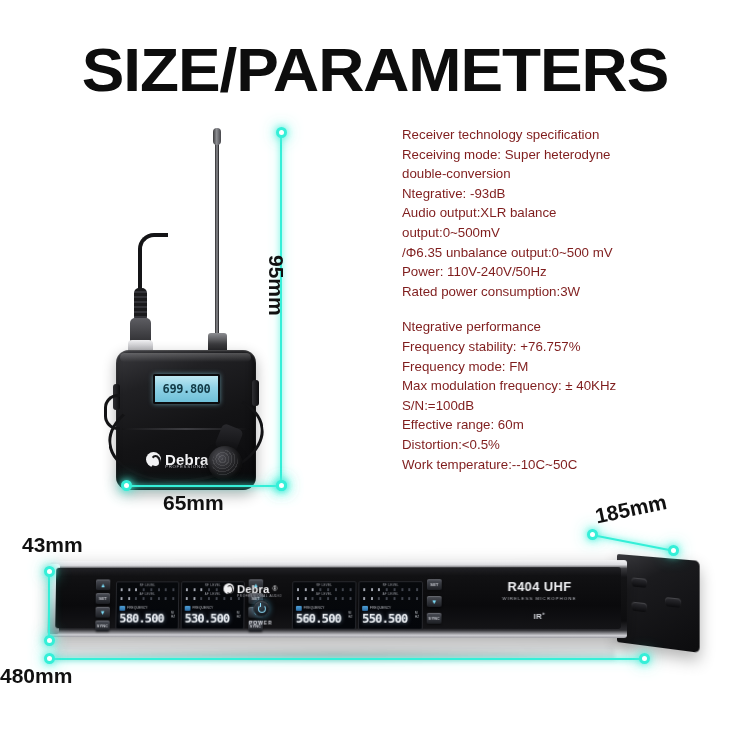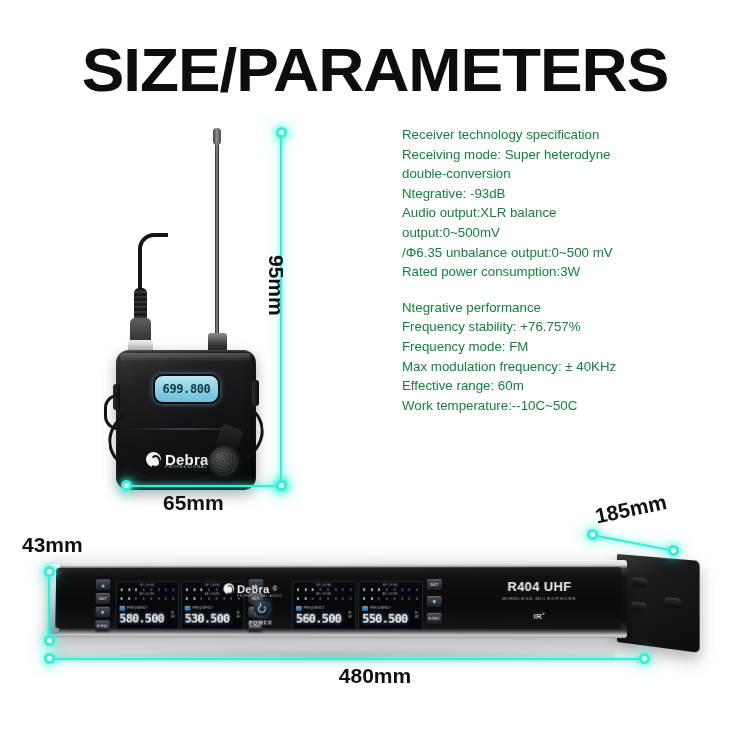--- a/index.html
+++ b/index.html
@@ -22,21 +22,21 @@
     color:#0d0d0d;
     font-family:"Liberation Sans", sans-serif;
     transform:scaleX(1.03);
   }
 
   
   .specs{position:absolute;left:402px;top:125px;width:300px;}
   .spec-line{
     font-size:13.3px;
     line-height:19.6px;
-    color:#15803d;
+    color:#7f1d1d;
     white-space:nowrap;
     font-family:"Liberation Sans", sans-serif;
   }
   .spec-gap{height:16px;}
 
   
   .dimline-h{
     position:absolute;height:2px;
     background:#35efd8;
     box-shadow:0 0 5px #55f2de,0 0 11px rgba(60,240,215,.75);
@@ -122,21 +122,21 @@
     position:absolute;width:7px;height:26px;border-radius:3px;
     background:linear-gradient(90deg,#2e2e32,#0c0c0e);
   }
   .side-nub.l{left:-3px;top:34px;}
   .side-nub.r{right:-3px;top:30px;}
 
   .lcd{
     position:absolute;left:37px;top:24px;width:63px;height:26px;
     background:linear-gradient(180deg,#bfe8f2 0%,#8fd2e6 45%,#6fc0d8 100%);
     border:2px solid #0b0b0d;
-    border-radius:10px;
+    border-radius:2px;
     box-shadow:0 0 5px rgba(140,220,240,.55);
     display:flex;align-items:center;justify-content:center;
   }
   .lcd-text{
     font-family:"DejaVu Sans Mono", monospace;
     font-size:12px;font-weight:bold;color:#123a46;
     letter-spacing:-.4px;
   }
 
   .brandmark{
@@ -350,29 +350,32 @@
 
   <div class="specs">
     <div>
       <div class="spec-line">Receiver technology specification</div>
       <div class="spec-line">Receiving mode: Super heterodyne</div>
       <div class="spec-line">double-conversion</div>
       <div class="spec-line">Ntegrative: -93dB</div>
       <div class="spec-line">Audio output:XLR balance</div>
       <div class="spec-line">output:0~500mV</div>
       <div class="spec-line">/Φ6.35 unbalance output:0~500 mV</div>
+      <div class="spec-line">Power: 110V-240V/50Hz</div>
       <div class="spec-line">Rated power consumption:3W</div>
     </div>
     <div class="spec-gap"></div>
     <div>
       <div class="spec-line">Ntegrative performance</div>
       <div class="spec-line">Frequency stability: +76.757%</div>
       <div class="spec-line">Frequency mode: FM</div>
       <div class="spec-line">Max modulation frequency: ± 40KHz</div>
+      <div class="spec-line">S/N:=100dB</div>
       <div class="spec-line">Effective range: 60m</div>
+      <div class="spec-line">Distortion:&lt;0.5%</div>
       <div class="spec-line">Work temperature:--10C~50C</div>
     </div>
   </div>
 
   <div class="bodypack-wrap">
     <div class="antenna"></div>
     <div class="antenna-tip"></div>
     <div class="antenna-base"></div>
 
     <div class="cable"></div>
@@ -607,15 +610,15 @@
   <div class="dimlabel" style="left:22px;top:533px;">43mm</div>
 
   <div class="dimline-h" style="left:592px;top:534px;width:84px;transform:rotate(11deg);transform-origin:left center;"></div>
   <div class="dot" style="left:587px;top:529px;"></div>
   <div class="dot" style="left:668px;top:545px;"></div>
   <div class="dimlabel" style="left:593px;top:505px;transform:rotate(-12deg);transform-origin:left top;">185mm</div>
 
   <div class="dimline-h" style="left:48px;top:658px;width:597px;"></div>
   <div class="dot" style="left:43.5px;top:653px;"></div>
   <div class="dot" style="left:639px;top:653px;"></div>
-  <div class="dimlabel" style="left:0;top:664px;width:750px;text-align:center;">480mm</div>
+  <div class="dimlabel" style="left:0;top:664px;width:750px;text-align:left;">480mm</div>
 
 </div>
 
 </body></html>

